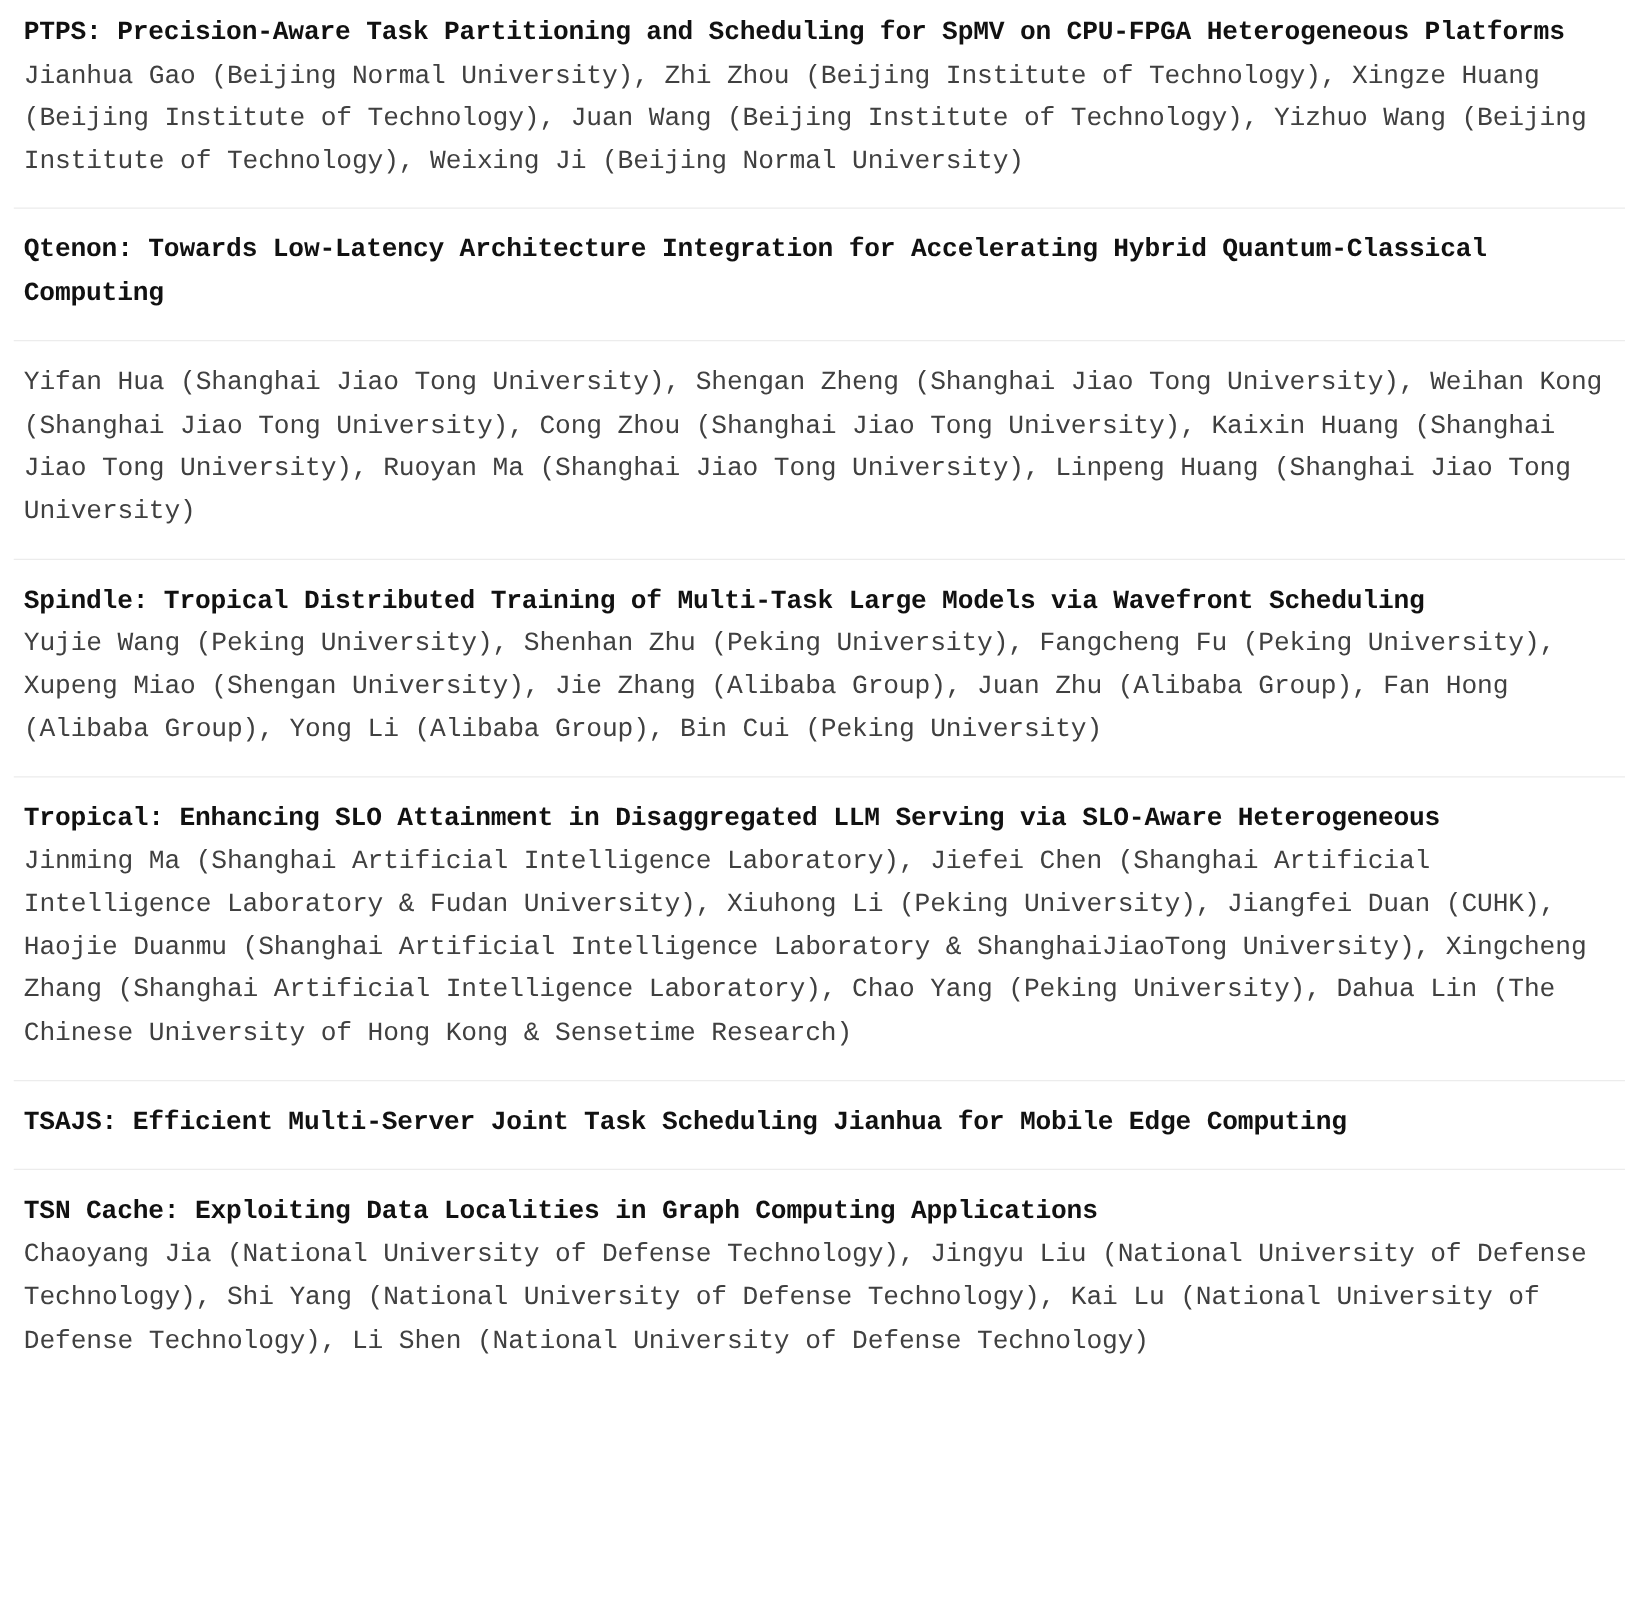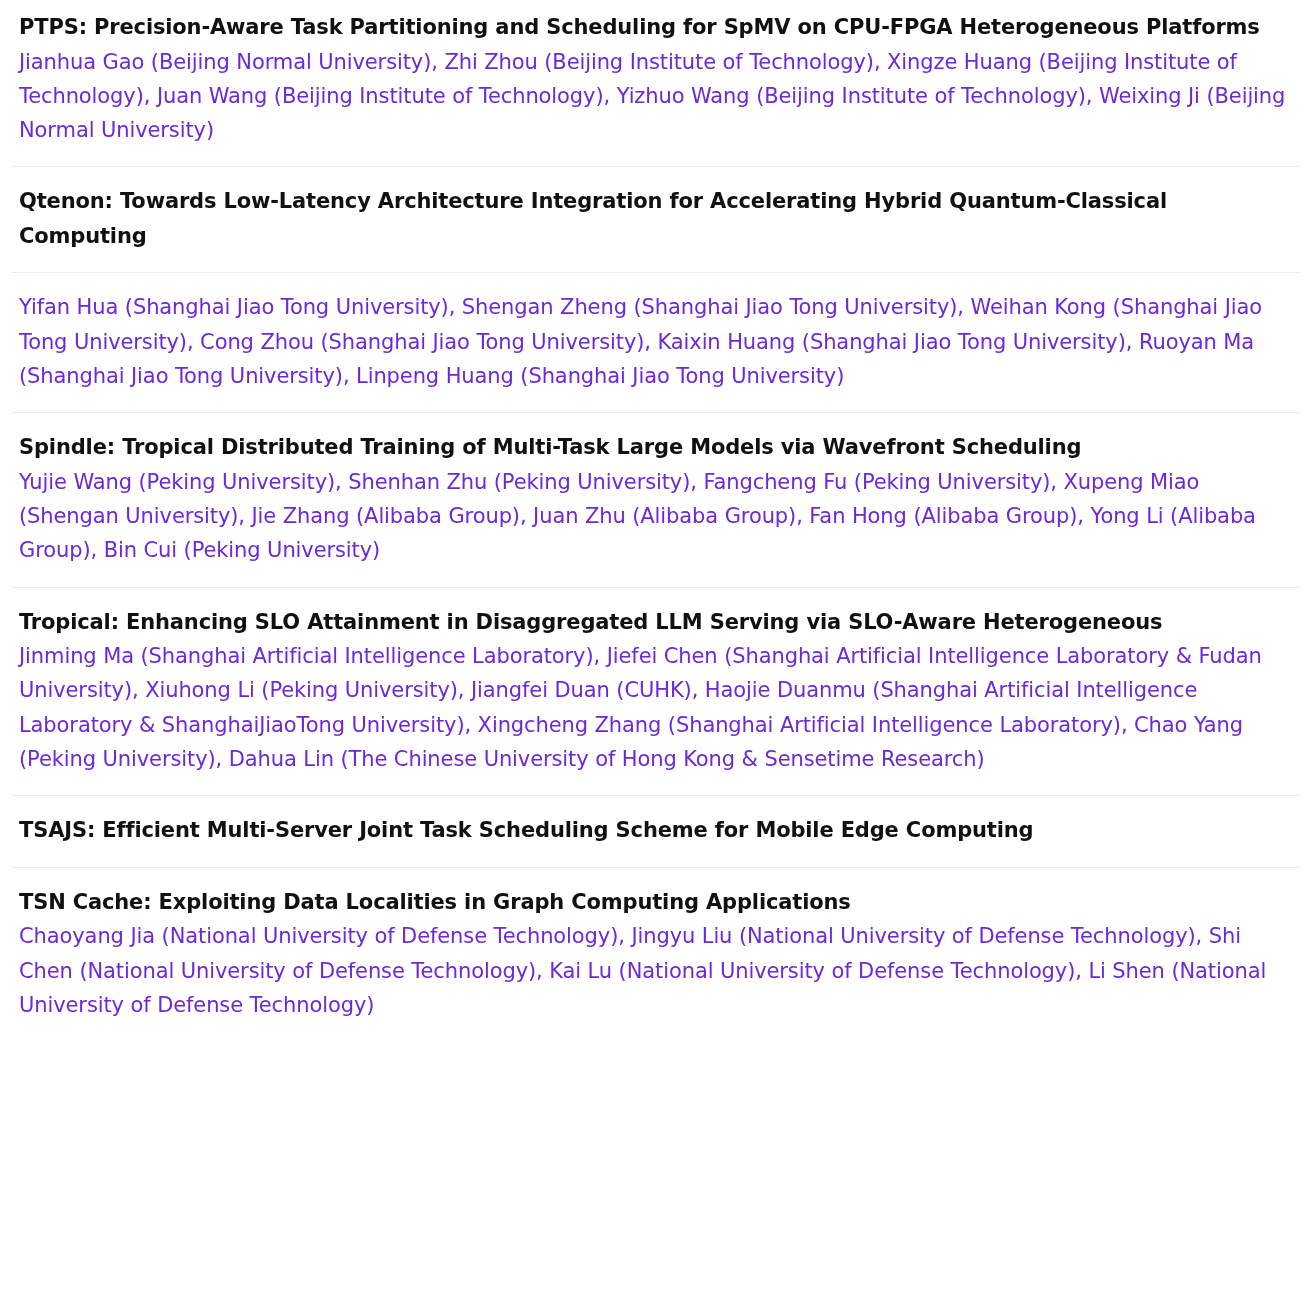--- a/index.html
+++ b/index.html
@@ -14,35 +14,36 @@
       font-family: "DejaVu Sans", "Liberation Sans", sans-serif;
     }
     .list {
       position: relative;
       padding: 6px 4px 0 11px;
     }
     .paper {
       padding: 4px 8px 19px 8px;
       border-bottom: 1px solid #ececec;
       margin-bottom: 13px;
+      font-family: Liberation Mono, monospace;
     }
     .paper:last-child {
       border-bottom: none;
     }
     .title {
       font-weight: bold;
       color: #111111;
       font-size: 21px;
       line-height: 34.5px;
       letter-spacing: -0.15px;
       margin: 0;
       cursor: pointer;
     }
     .authors {
-      color: #6d28d9;
+      color: #404040;
       font-size: 21px;
       line-height: 34.3px;
       letter-spacing: -0.1px;
       margin: 0;
     }
   </style>
 </head>
 <body>
 
 <div class="list">
@@ -58,19 +59,19 @@
   </div>
   <div class="paper">
     <p class="title">Spindle: Tropical Distributed Training of Multi-Task Large Models via Wavefront Scheduling</p>
     <p class="authors">Yujie Wang (Peking University), Shenhan Zhu (Peking University), Fangcheng Fu (Peking University), Xupeng Miao (Shengan University), Jie Zhang (Alibaba Group), Juan Zhu (Alibaba Group), Fan Hong (Alibaba Group), Yong Li (Alibaba Group), Bin Cui (Peking University)</p>
   </div>
   <div class="paper">
     <p class="title">Tropical: Enhancing SLO Attainment in Disaggregated LLM Serving via SLO-Aware Heterogeneous</p>
     <p class="authors">Jinming Ma (Shanghai Artificial Intelligence Laboratory), Jiefei Chen (Shanghai Artificial Intelligence Laboratory &amp; Fudan University), Xiuhong Li (Peking University), Jiangfei Duan (CUHK), Haojie Duanmu (Shanghai Artificial Intelligence Laboratory &amp; ShanghaiJiaoTong University), Xingcheng Zhang (Shanghai Artificial Intelligence Laboratory), Chao Yang (Peking University), Dahua Lin (The Chinese University of Hong Kong &amp; Sensetime Research)</p>
   </div>
   <div class="paper">
-    <p class="title">TSAJS: Efficient Multi-Server Joint Task Scheduling Scheme for Mobile Edge Computing</p>
+    <p class="title">TSAJS: Efficient Multi-Server Joint Task Scheduling Jianhua for Mobile Edge Computing</p>
   </div>
   <div class="paper">
     <p class="title">TSN Cache: Exploiting Data Localities in Graph Computing Applications</p>
-    <p class="authors">Chaoyang Jia (National University of Defense Technology), Jingyu Liu (National University of Defense Technology), Shi Chen (National University of Defense Technology), Kai Lu (National University of Defense Technology), Li Shen (National University of Defense Technology)</p>
+    <p class="authors">Chaoyang Jia (National University of Defense Technology), Jingyu Liu (National University of Defense Technology), Shi Yang (National University of Defense Technology), Kai Lu (National University of Defense Technology), Li Shen (National University of Defense Technology)</p>
   </div>
 </div>
 
 </body></html>

